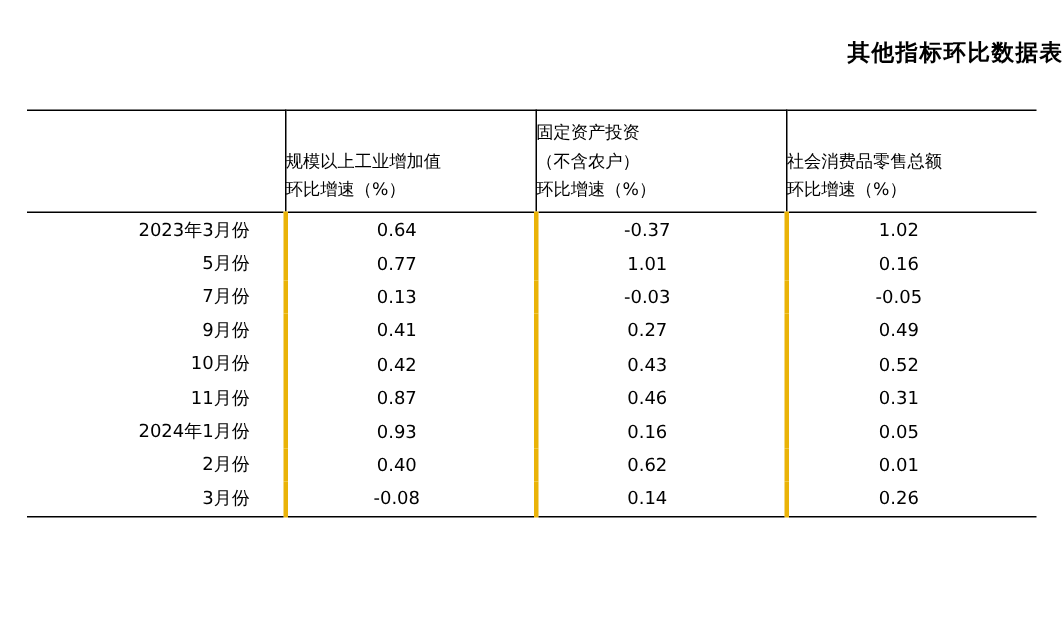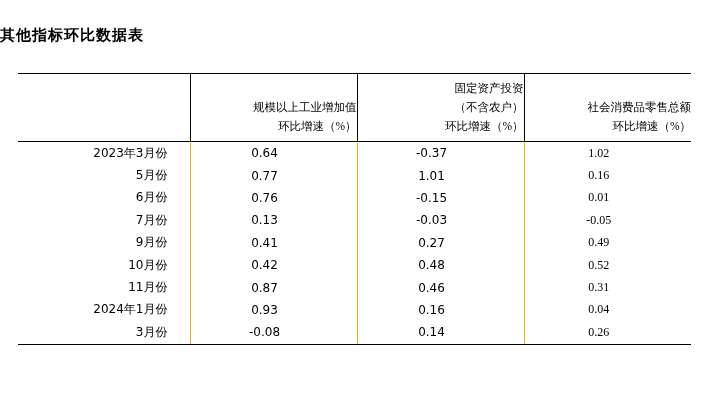--- a/index.html
+++ b/index.html
@@ -14,21 +14,21 @@
     color: #000000;
     overflow: hidden;
   }
   .page {
     position: relative;
     width: 709px;
     height: 415px;
     box-sizing: border-box;
   }
   .doc-title {
-    text-align: left;
+    text-align: right;
     font-family: "DejaVu Serif", "Liberation Serif", serif;
     font-weight: bold;
     font-size: 15px;
     letter-spacing: 1px;
     padding-top: 26px;
     color: #000;
   }
   .table-wrap {
     margin: 0 auto;
     padding-top: 28px;
@@ -52,52 +52,50 @@
     padding: 0;
     border-top: 1.2px solid #000;
     border-bottom: 1.2px solid #000;
     height: 62px;
   }
   table.data thead th.blank {
     border-right: 1px solid #000;
   }
   table.data thead th.hcell {
     border-right: 1px solid #000;
-    text-align: right;
+    text-align: left;
     line-height: 19px;
     padding-bottom: 5px;
-    font-family: Liberation Serif, serif;
   }
   table.data thead th.hcell.last {
     border-right: none;
   }
   table.data thead th .hline {
     display: block;
     white-space: nowrap;
     font-size: 11.5px;
   }
   table.data tbody td {
     padding: 0;
     height: 22.4px;
     font-size: 12px;
-    border-right: 1px solid #eab308;
+    border-right: 3px solid #eab308;
   }
   table.data tbody td.label {
     text-align: right;
     padding-right: 22px;
     white-space: nowrap;
   }
   table.data tbody td.val {
     text-align: center;
     padding-right: 18px;
     white-space: nowrap;
   }
   table.data tbody td.val.last {
     border-right: none;
-    font-family: Liberation Serif, serif;
   }
   table.data tbody tr.lastrow td {
     border-bottom: 1.2px solid #000;
   }
 </style>
 </head>
 <body>
 
 <div class="page">
 
@@ -136,54 +134,54 @@
           <td class="val">-0.37</td>
           <td class="val last">1.02</td>
         </tr>
         <tr>
           <td class="label">5月份</td>
           <td class="val">0.77</td>
           <td class="val">1.01</td>
           <td class="val last">0.16</td>
         </tr>
         <tr>
-          <td class="label">6月份</td>
-          <td class="val">0.76</td>
-          <td class="val">-0.15</td>
-          <td class="val last">0.01</td>
-        </tr>
-        <tr>
           <td class="label">7月份</td>
           <td class="val">0.13</td>
           <td class="val">-0.03</td>
           <td class="val last">-0.05</td>
         </tr>
         <tr>
           <td class="label">9月份</td>
           <td class="val">0.41</td>
           <td class="val">0.27</td>
           <td class="val last">0.49</td>
         </tr>
         <tr>
           <td class="label">10月份</td>
           <td class="val">0.42</td>
-          <td class="val">0.48</td>
+          <td class="val">0.43</td>
           <td class="val last">0.52</td>
         </tr>
         <tr>
           <td class="label">11月份</td>
           <td class="val">0.87</td>
           <td class="val">0.46</td>
           <td class="val last">0.31</td>
         </tr>
         <tr>
           <td class="label">2024年1月份</td>
           <td class="val">0.93</td>
           <td class="val">0.16</td>
-          <td class="val last">0.04</td>
+          <td class="val last">0.05</td>
+        </tr>
+        <tr>
+          <td class="label">2月份</td>
+          <td class="val">0.40</td>
+          <td class="val">0.62</td>
+          <td class="val last">0.01</td>
         </tr>
         <tr class="lastrow">
           <td class="label">3月份</td>
           <td class="val">-0.08</td>
           <td class="val">0.14</td>
           <td class="val last">0.26</td>
         </tr>
       </tbody>
     </table>
   </div>

